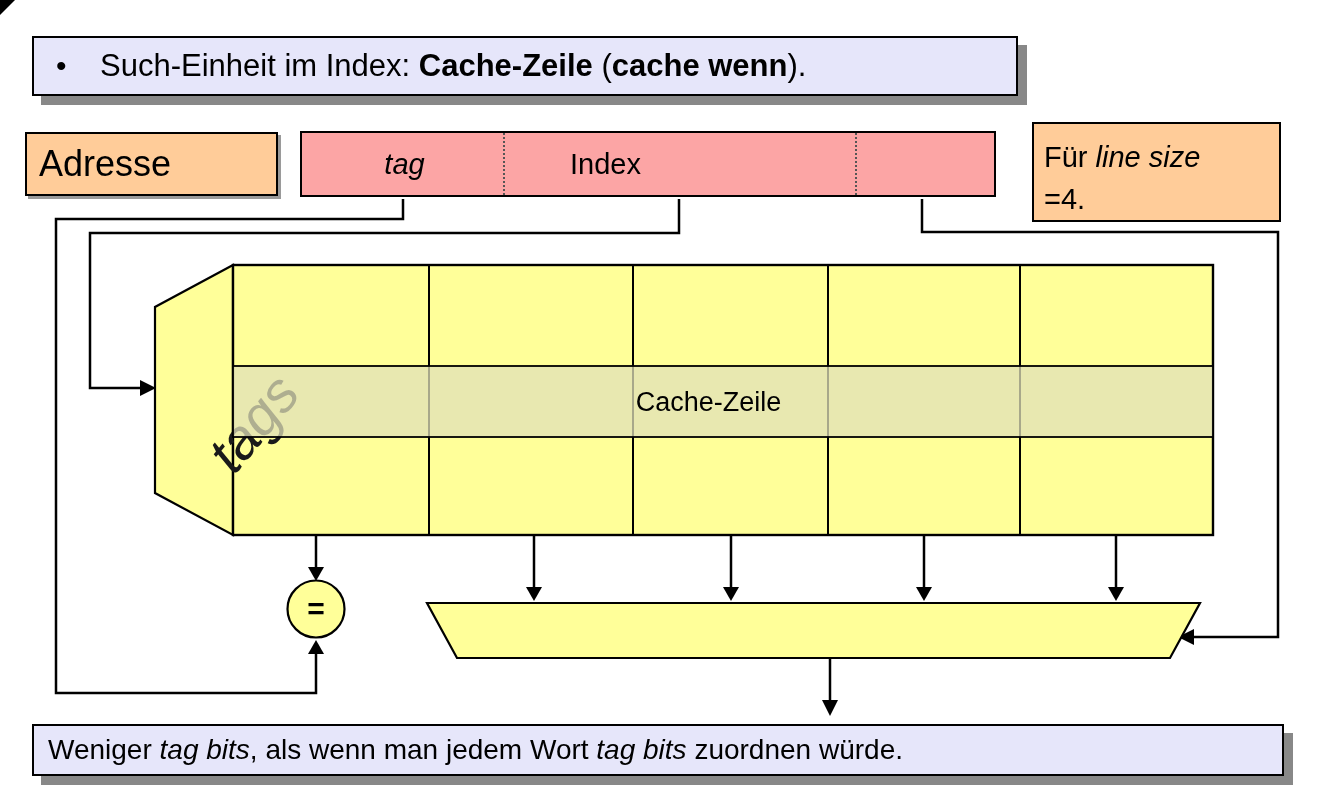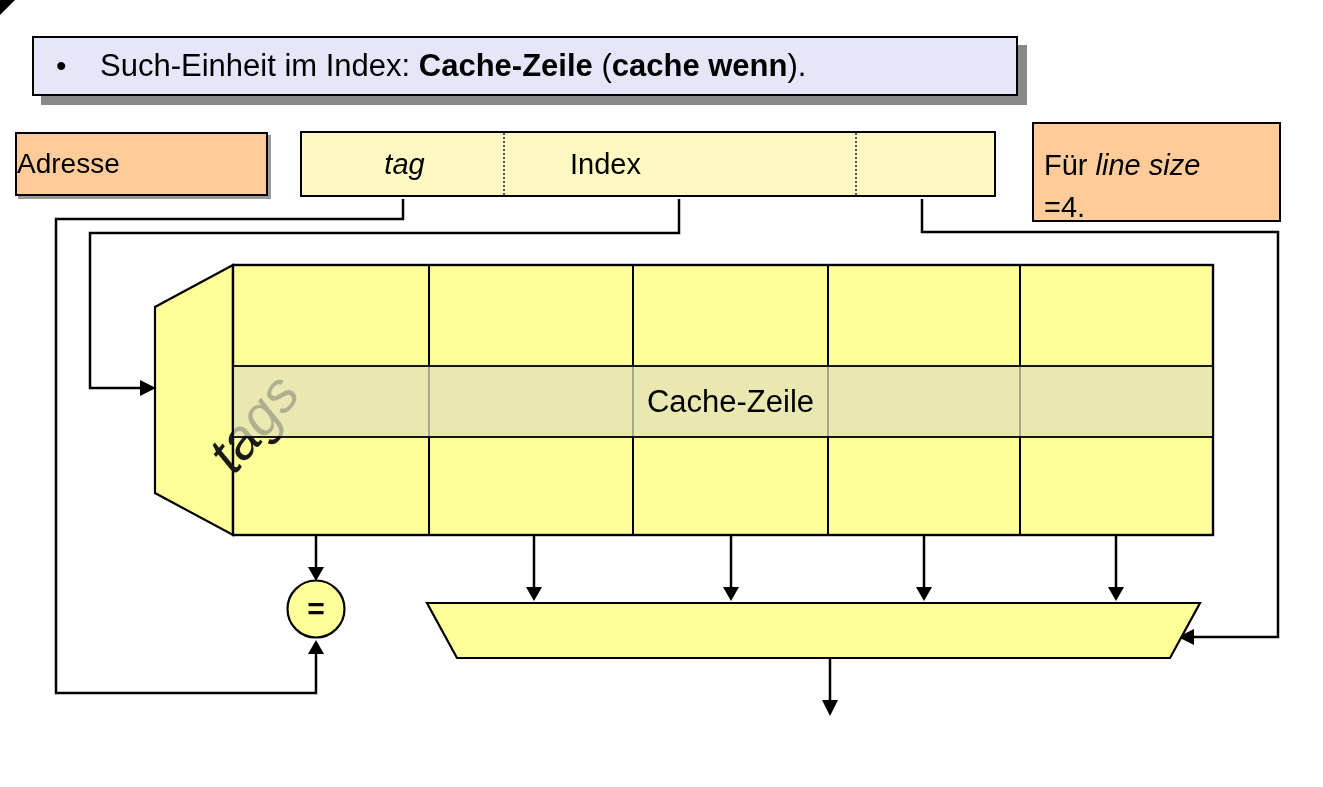--- a/index.html
+++ b/index.html
@@ -2,35 +2,35 @@
 <html><head>
 <meta charset="utf-8">
 <style>
   html,body{margin:0;padding:0;background:#fff;}
   #stage{position:relative;width:1323px;height:787px;background:#fff;overflow:hidden;
          font-family:"Liberation Sans",sans-serif;color:#000;}
   #wires{position:absolute;left:0;top:0;width:1323px;height:787px;z-index:1;}
   .box{position:absolute;box-sizing:border-box;border:2px solid #000;z-index:2;}
   .lav{background:#E6E6FA;box-shadow:9px 9px 0 #888888;}
   .orange{background:#FFCC99;}
-  .yellow{background:#fef9c3;}
+  .yellow{background:#fca5a5;}
   .flexc{display:flex;align-items:center;}
   .title-box{left:32px;top:36px;width:986px;height:60px;font-size:31px;padding-left:22px;}
   .title-box .bullet{width:44px;font-size:30px;}
-  .adresse-box{left:15px;top:132px;width:253px;height:64px;font-size:28px;
+  .adresse-box{left:25px;top:132px;width:253px;height:64px;font-size:36px;padding-left:12px;
                box-shadow:3px 3px 0 #9a9a9a;}
   .addr-bar{left:300px;top:131px;width:696px;height:66px;font-size:29px;}
   .addr-div{position:absolute;top:0;height:100%;width:0;border-left:2px dotted #555;}
   .addr-div.d1{left:201px;} .addr-div.d2{left:553px;}
   .tag-label{position:absolute;left:40px;top:0;height:100%;width:125px;display:flex;
              align-items:center;justify-content:center;font-style:italic;}
   .index-label{position:absolute;left:268px;top:0;height:100%;display:flex;align-items:center;text-align:right;}
   .fuer-box{left:1032px;top:122px;width:249px;height:100px;font-size:29px;line-height:1.45;
-            padding:20px 10px;}
-  .cz-label{left:633px;top:370px;width:195px;height:64px;justify-content:center;font-size:31px;
+            padding:12px 10px;}
+  .cz-label{left:611px;top:370px;width:195px;height:64px;justify-content:center;font-size:27px;
             border:none;z-index:3;}
   .eq-label{left:296px;top:589px;width:40px;height:40px;justify-content:center;font-size:30px;
             font-weight:bold;border:none;z-index:3;}
   .footer-box{left:32px;top:724px;width:1252px;height:52px;font-size:28px;padding-left:14px;}
   .it{font-style:italic;}
   .bi{font-weight:bold;}
   .b{font-weight:bold;margin-top:46px;}
   .nolab{border:none;z-index:2;}
 </style>
 </head>
@@ -103,14 +103,17 @@
 
   <div class="box orange fuer-box">
     <span>Für </span><span class="it">line size</span><br>
     <span>=4.</span>
   </div>
 
   <div class="box flexc cz-label nolab">Cache-Zeile</div>
 
   <div class="box flexc eq-label nolab">=</div>
 
+  <div class="box lav flexc footer-box">
+    <span><span>Weniger </span><span class="it">tag bits</span><span>, als wenn man jedem Wort </span><span class="it">tag bits</span><span> zuordnen würde.</span></span>
+  </div>
 
 </div>
 
 </body></html>

